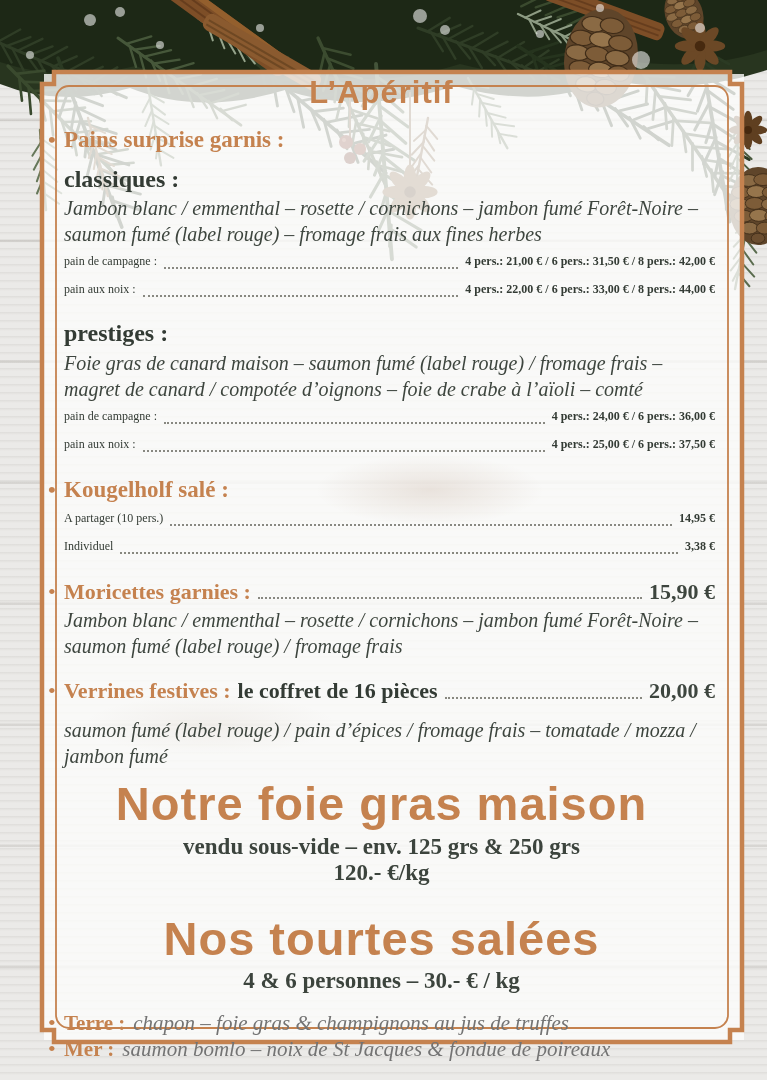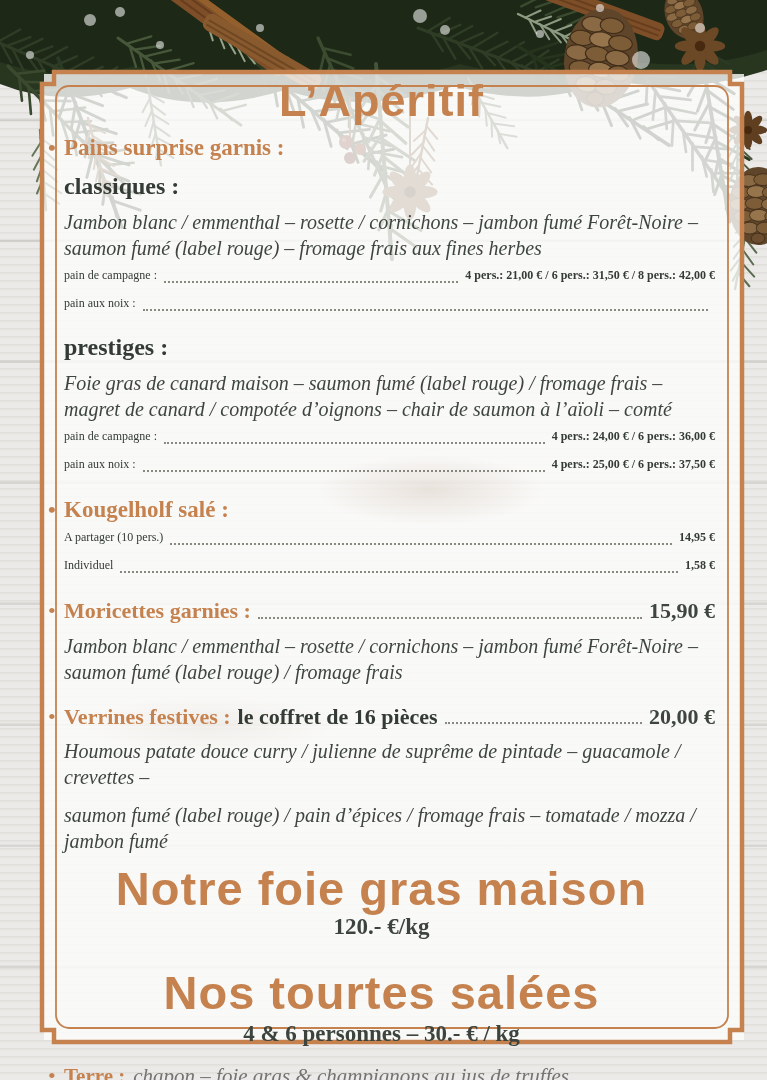--- a/index.html
+++ b/index.html
@@ -24,28 +24,28 @@
   .knot2{
     position:absolute;left:60px;top:690px;width:300px;height:70px;z-index:2;
     background:radial-gradient(ellipse at center, rgba(150,115,85,.08), rgba(150,110,80,0) 60%);
   }
   .frame-svg{position:absolute;top:0;left:0;z-index:3;pointer-events:none;}
   .content{
     position:absolute;left:48px;top:76px;width:667px;z-index:4;
   }
   .page-title{
     font-family:"Liberation Sans", sans-serif;font-weight:700;
-    font-size:45px;line-height:1.1;letter-spacing:1px;color:#c5824f;
-    text-align:center;margin:0 0 8px 0;
+    font-size:31px;line-height:1.1;letter-spacing:1px;color:#c5824f;
+    text-align:center;margin:0 0 16px 0;
   }
   .sec-head{display:flex;align-items:baseline;font-weight:700;font-size:23px;line-height:1.2;color:#c5824f;}
   .bullet{width:16px;color:#c5824f;font-size:22px;flex:0 0 16px;}
   .indent{padding-left:16px;}
   .group-name{font-weight:700;font-size:24px;line-height:1.2;color:#333b34;margin-top:11px;}
-  .desc{font-style:italic;font-size:20px;line-height:26px;color:#3d453e;margin-top:8px;}
+  .desc{font-style:italic;font-size:20px;line-height:26px;color:#3d453e;margin-top:2px;}
   .price-row{display:flex;align-items:baseline;font-size:12px;line-height:28px;color:#333b34;}
   .leader{flex:1 1 auto;border-bottom:2px dotted rgba(88,88,78,.7);margin:0 7px;align-self:flex-end;margin-bottom:6px;min-width:12px;}
   .price{font-weight:700;white-space:nowrap;}
   .rlabel{white-space:nowrap;}
   .combo-head{display:flex;align-items:baseline;font-size:22px;line-height:1.25;margin-top:18px;}
   .combo-head .oname{font-weight:700;color:#c5824f;white-space:nowrap;}
   .combo-head .sub{font-weight:700;color:#333b34;white-space:nowrap;margin-left:7px;}
   .big-title{
     font-family:"Liberation Sans", sans-serif;font-weight:700;
     font-size:47px;line-height:1.05;letter-spacing:1px;color:#c5824f;
@@ -194,25 +194,26 @@
     <div class="desc">Jambon blanc / emmenthal – rosette / cornichons – jambon fumé Forêt-Noire –</div>
     <div class="desc" style="margin-top:0">saumon fumé (label rouge) – fromage frais aux fines herbes</div>
     <div class="price-row">
       <span class="rlabel">pain de campagne :</span>
       <span class="leader"></span>
       <span class="price">4 pers.: 21,00 € / 6 pers.: 31,50 € / 8 pers.: 42,00 €</span>
     </div>
     <div class="price-row">
       <span class="rlabel">pain aux noix :</span>
       <span class="leader"></span>
+      <span class="price">4 pers.: 22,00 € / 6 pers.: 33,00 € / 8 pers.: 44,00 €</span>
     </div>
 
     <div class="group-name mt16">prestiges :</div>
     <div class="desc">Foie gras de canard maison – saumon fumé (label rouge) / fromage frais –</div>
-    <div class="desc" style="margin-top:0">magret de canard / compotée d’oignons – chair de saumon à l’aïoli – comté</div>
+    <div class="desc" style="margin-top:0">magret de canard / compotée d’oignons – foie de crabe à l’aïoli – comté</div>
     <div class="price-row">
       <span class="rlabel">pain de campagne :</span>
       <span class="leader"></span>
       <span class="price">4 pers.: 24,00 € / 6 pers.: 36,00 €</span>
     </div>
     <div class="price-row">
       <span class="rlabel">pain aux noix :</span>
       <span class="leader"></span>
       <span class="price">4 pers.: 25,00 € / 6 pers.: 37,50 €</span>
     </div>
@@ -224,21 +225,21 @@
   </div>
   <div class="indent">
     <div class="price-row">
       <span class="rlabel">A partager (10 pers.)</span>
       <span class="leader"></span>
       <span class="price">14,95 €</span>
     </div>
     <div class="price-row">
       <span class="rlabel">Individuel</span>
       <span class="leader"></span>
-      <span class="price">1,58 €</span>
+      <span class="price">3,38 €</span>
     </div>
   </div>
 
   <div class="combo-head">
     <span class="bullet">•</span>
     <span class="oname">Moricettes garnies :</span>
     <span class="leader"></span>
     <span class="price">15,90 €</span>
   </div>
   <div class="indent">
@@ -247,25 +248,25 @@
   </div>
 
   <div class="combo-head">
     <span class="bullet">•</span>
     <span class="oname">Verrines festives :</span>
     <span class="sub">le coffret de 16 pièces</span>
     <span class="leader"></span>
     <span class="price">20,00 €</span>
   </div>
   <div class="indent">
-    <div class="desc">Houmous patate douce curry / julienne de suprême de pintade – guacamole / crevettes –</div>
     <div class="desc" style="margin-top:12px">saumon fumé (label rouge) / pain d’épices / fromage frais – tomatade / mozza / jambon fumé</div>
   </div>
 
   <div class="big-title">Notre foie gras maison</div>
+  <div class="center-line mt6">vendu sous-vide – env. 125 grs &amp; 250 grs</div>
   <div class="center-line">120.- €/kg</div>
 
   <div class="big-title" style="margin-top:28px">Nos tourtes salées</div>
   <div class="center-line" style="margin-top:4px">4 &amp; 6 personnes – 30.- € / kg</div>
 
   <div class="footer-row mt16">
     <span class="bullet">•</span>
     <span class="oname">Terre :</span>
     <span class="ftext">chapon – foie gras &amp; champignons au jus de truffes</span>
   </div>

